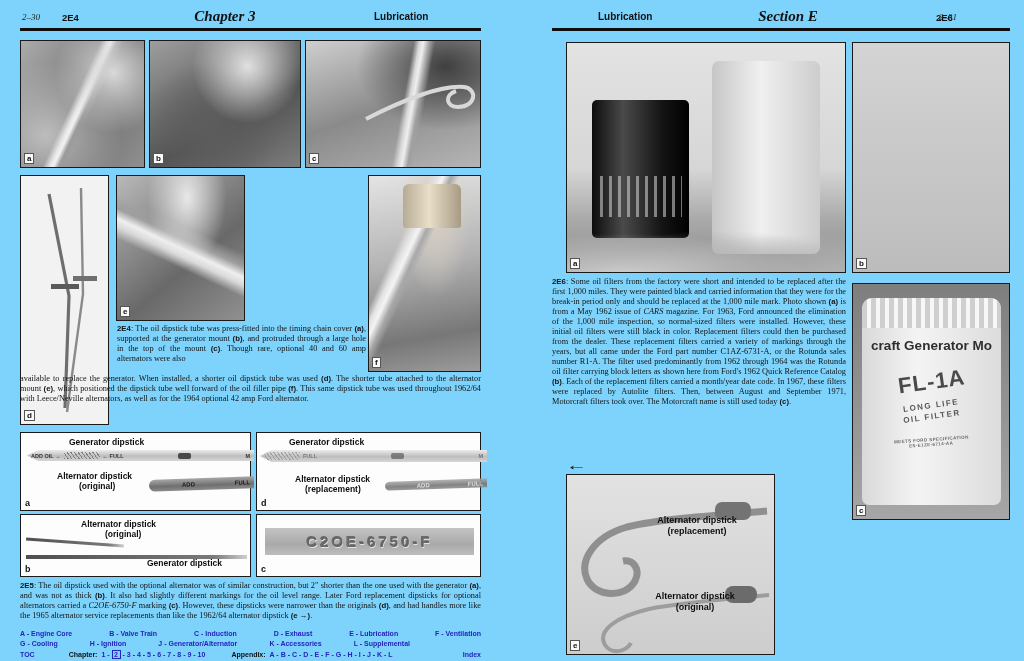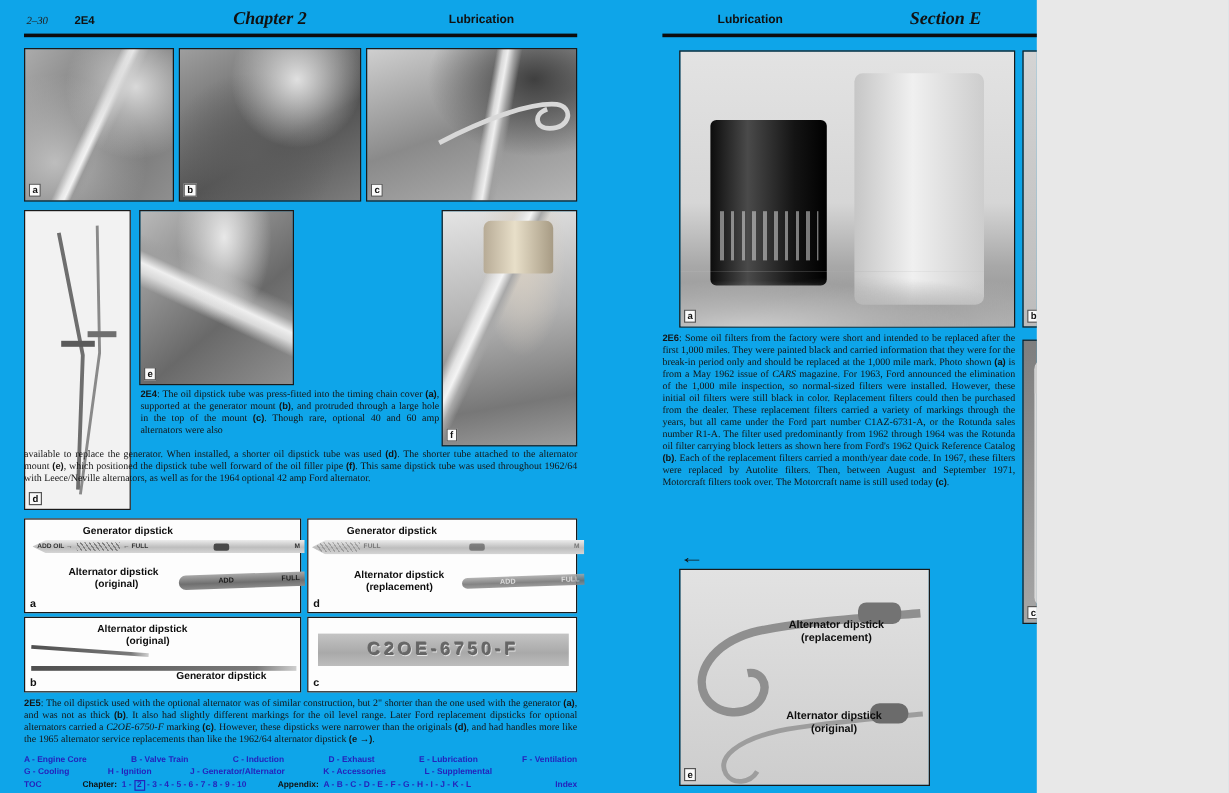--- a/index.html
+++ b/index.html
@@ -1,16 +1,16 @@
 <!DOCTYPE html>
 <html><head>
 <meta charset="utf-8">
 <style>
   html,body{margin:0;padding:0;background:#e8e8e8;}
-  .sheet{position:relative;width:864px;height:661px;background:#0ea5e9;overflow:hidden;
+  .sheet{position:relative;width:1024px;height:661px;background:#7dd3fc;overflow:hidden;
          font-family:"Liberation Serif",serif;color:#111;}
   .abs{position:absolute;box-sizing:border-box;}
   
   .folio{font:italic 9px "Liberation Serif",serif;color:#222;}
   .ref{font:bold 9.5px "Liberation Sans",sans-serif;}
   .bigtitle{font:bold italic 15px "Liberation Serif",serif;text-align:center;}
   .sechead{font:bold 10px "Liberation Sans",sans-serif;}
   .rule{background:#0d0d0d;height:2.5px;}
   
   .photo{border:1px solid #1a1a1a;overflow:hidden;}
@@ -99,21 +99,21 @@
   .pe-label{position:absolute;font:bold 9px/10.5px "Liberation Sans",sans-serif;color:#0d0d0d;text-align:center;width:140px;}
   .backarrow{font:bold 15px "Liberation Sans",sans-serif;color:#111;transform:scaleX(1.4);transform-origin:left;}
 </style>
 </head>
 <body>
 
 <div class="sheet">
 
   <div class="abs folio" style="left:22px;top:12px;">2–30</div>
   <div class="abs ref" style="left:62px;top:12px;">2E4</div>
-  <div class="abs bigtitle" style="left:165px;top:8px;width:120px;">Chapter 2</div>
+  <div class="abs bigtitle" style="left:165px;top:8px;width:120px;">Chapter 3</div>
   <div class="abs sechead" style="left:374px;top:11px;">Lubrication</div>
   <div class="abs rule" style="left:20px;top:28px;width:461px;"></div>
 
   <div class="abs photo ph-l-a" style="left:20px;top:40px;width:125px;height:128px;">
     <span class="figletter">a</span>
   </div>
   <div class="abs photo ph-l-b" style="left:149px;top:40px;width:152px;height:128px;">
     <span class="figletter">b</span>
   </div>
   <div class="abs photo ph-l-c" style="left:305px;top:40px;width:176px;height:128px;">

